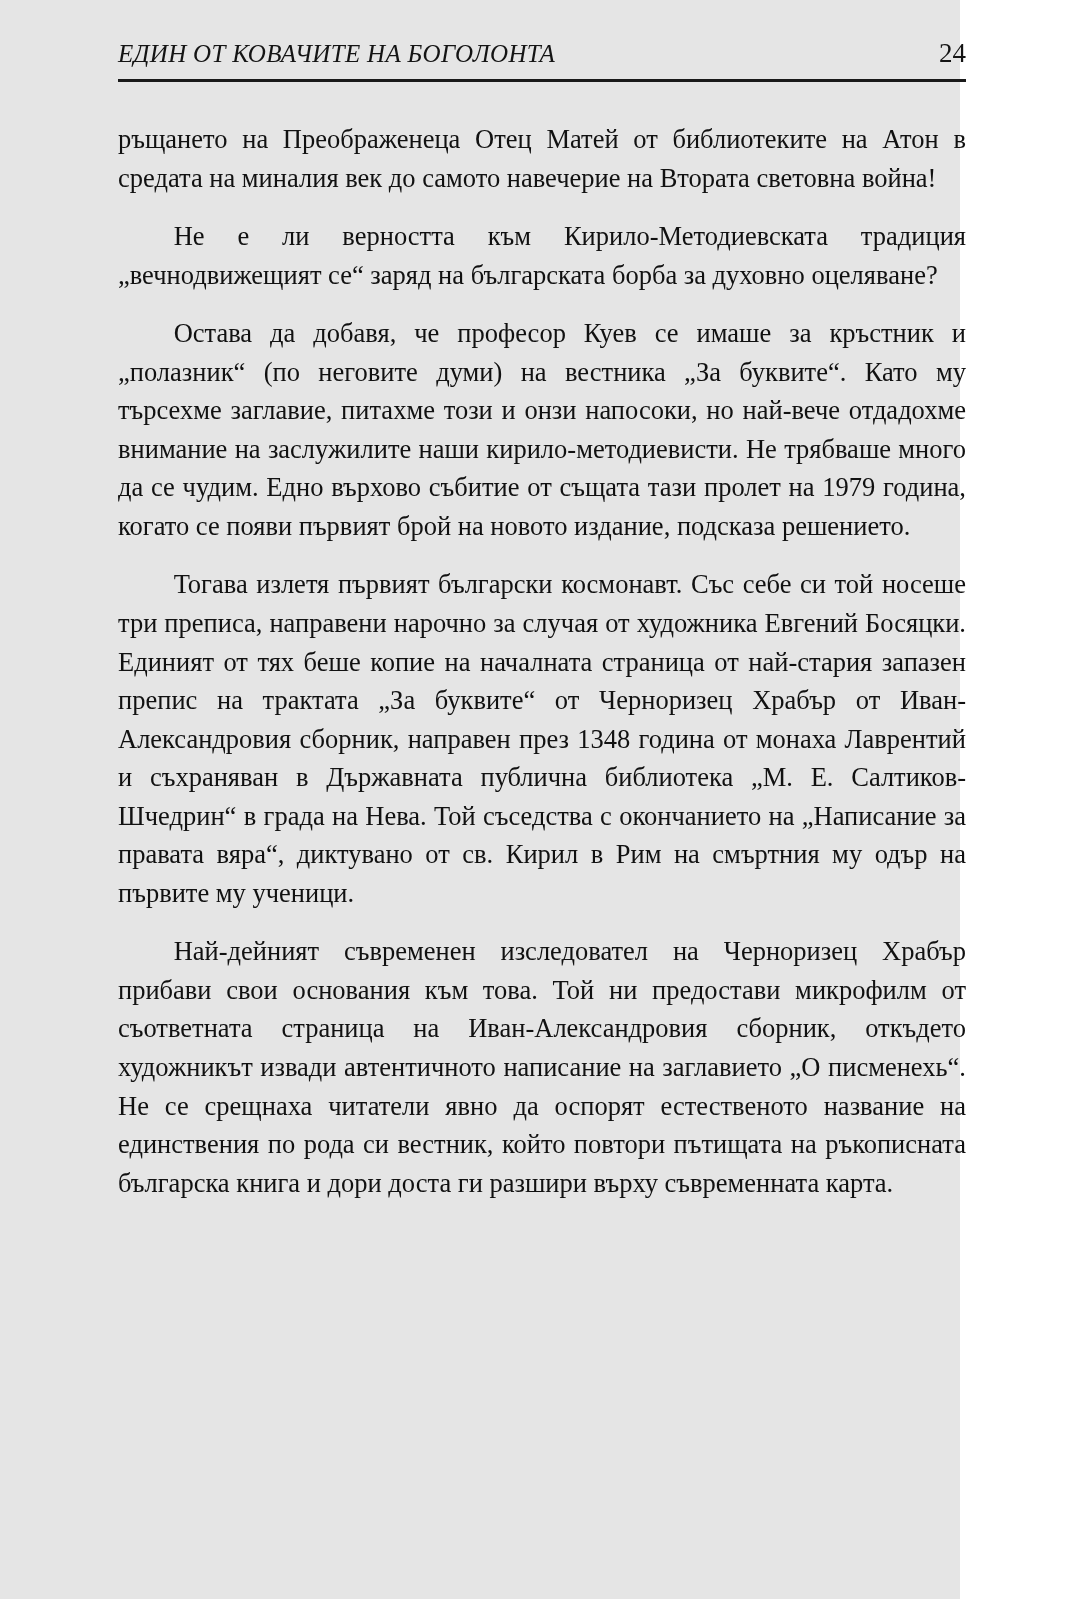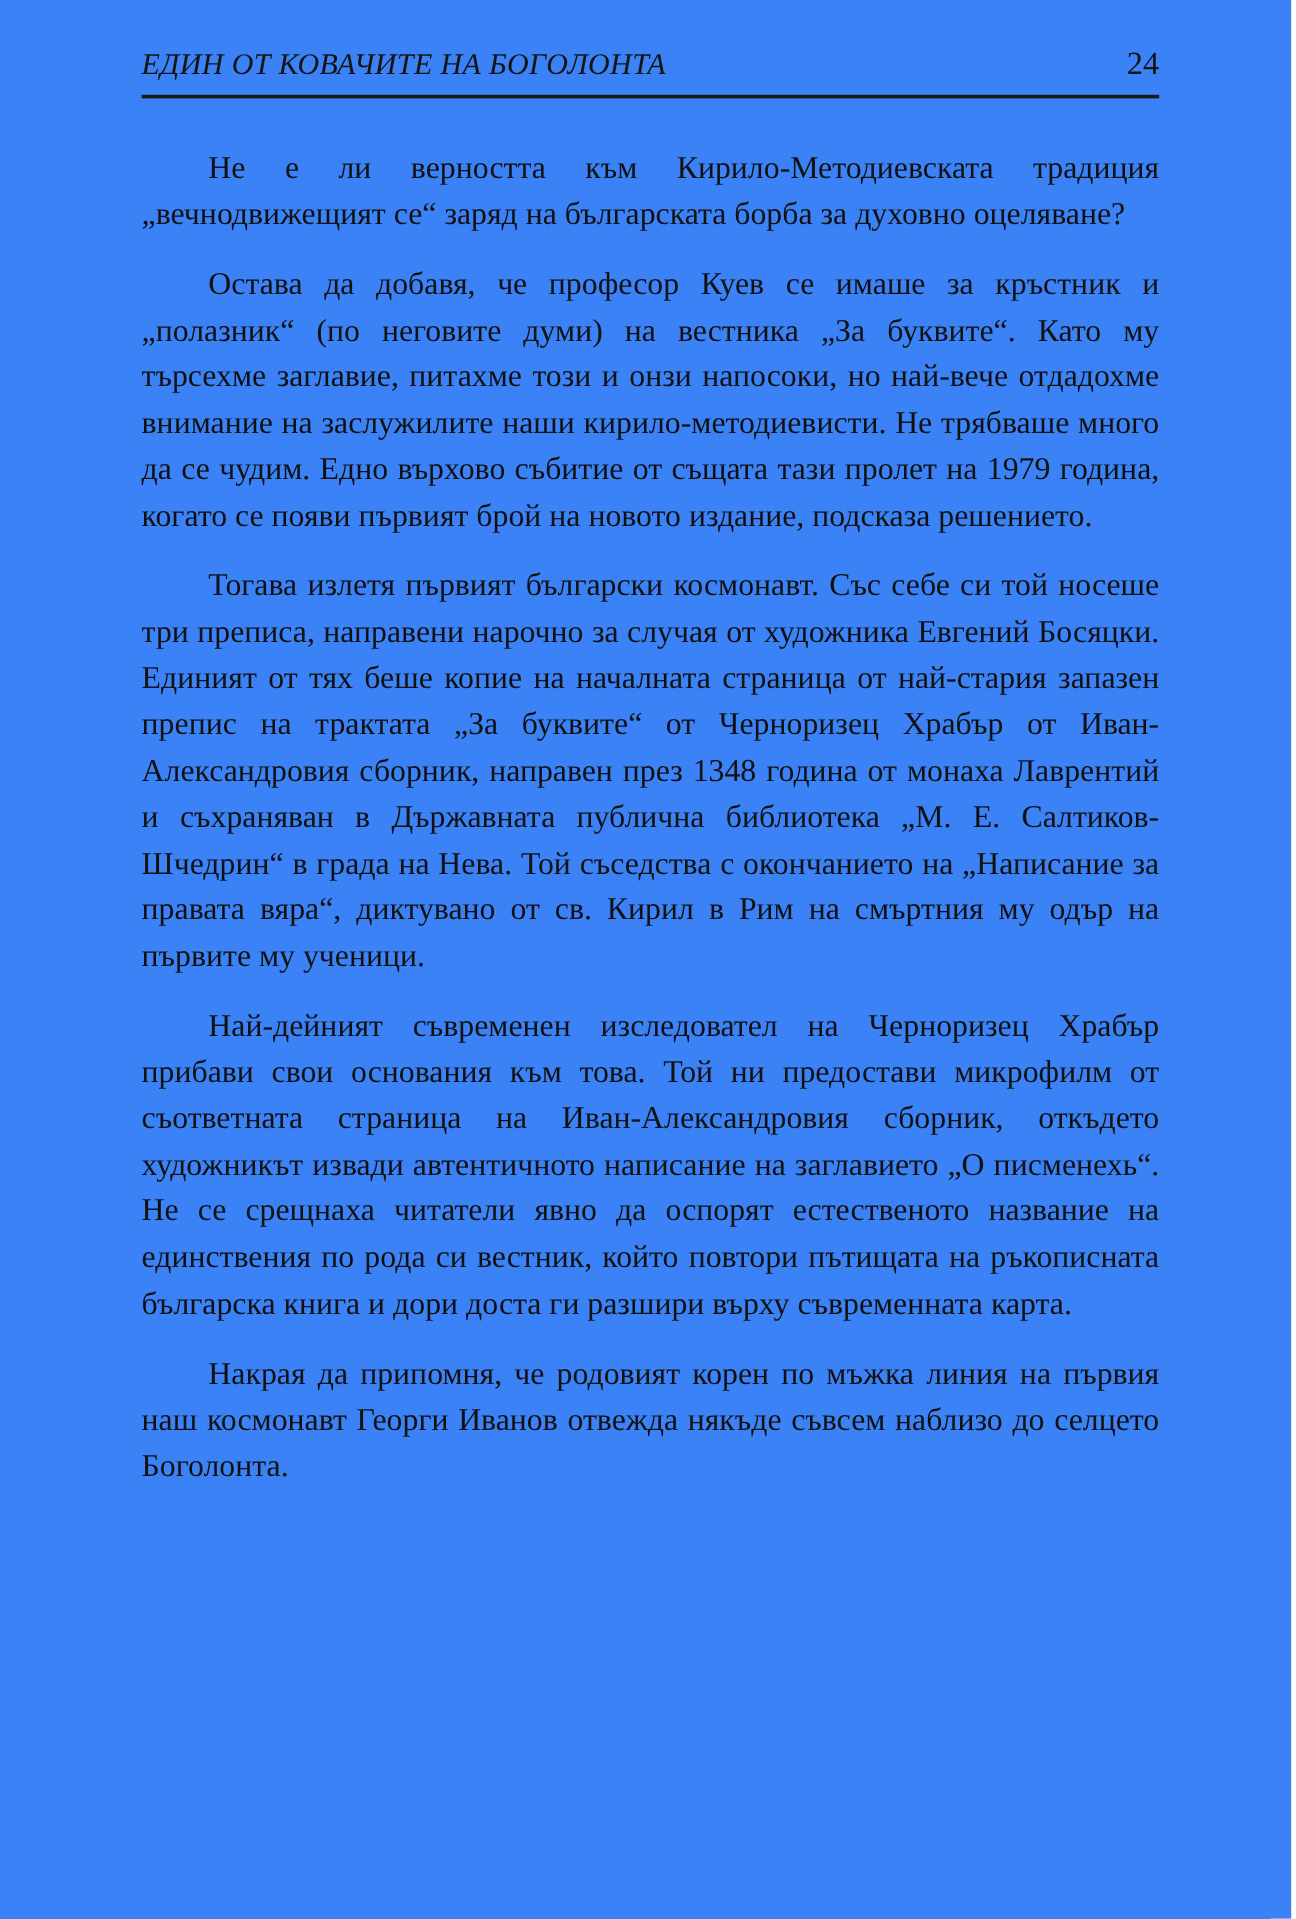--- a/index.html
+++ b/index.html
@@ -12,23 +12,23 @@
     height: 1599px;
     font-family: "Liberation Serif", "DejaVu Serif", serif;
     color: #111111;
     position: relative;
     overflow: hidden;
   }
   .page {
     position: absolute;
     top: 0;
     left: 0;
-    width: 1076px;
+    width: 960px;
     height: 1599px;
-    background: #3b82f6;
+    background: #e5e5e5;
   }
   .content {
     position: absolute;
     left: 118px;
     top: 38px;
     width: 848px;
   }
   .running-head {
     display: flex;
     align-items: baseline;
@@ -75,21 +75,21 @@
 <div class="page">
   <div class="content">
 
     <div class="running-head">
       <div class="running-head-title">ЕДИН ОТ КОВАЧИТЕ НА БОГОЛОНТА</div>
       <div class="running-head-page">24</div>
     </div>
     <div class="head-rule"></div>
 
     <div class="body-text">
+      <p class="first">ръщането на Преображенеца Отец Матей от библиотеките на Атон в средата на миналия век до самото навечерие на Втората световна война!</p>
       <p class="indent">Не е ли верността към Кирило-Методиевската традиция „вечнодвижещият се“ заряд на българската борба за духовно оцеляване?</p>
       <p class="indent">Остава да добавя, че професор Куев се имаше за кръстник и „полазник“ (по неговите думи) на вестника „За буквите“. Като му търсехме заглавие, питахме този и онзи напосоки, но най-вече отдадохме внимание на заслужилите наши кирило-методиевисти. Не трябваше много да се чудим. Едно върхово събитие от същата тази пролет на 1979 година, когато се появи първият брой на новото издание, подсказа решението.</p>
       <p class="indent">Тогава излетя първият български космонавт. Със себе си той носеше три преписа, направени нарочно за случая от художника Евгений Босяцки. Единият от тях беше копие на началната страница от най-стария запазен препис на трактата „За буквите“ от Черноризец Храбър от Иван-Александровия сборник, направен през 1348 година от монаха Лаврентий и съхраняван в Държавната публична библиотека „М. Е. Салтиков-Шчедрин“ в града на Нева. Той съседства с окончанието на „Написание за правата вяра“, диктувано от св. Кирил в Рим на смъртния му одър на първите му ученици.</p>
       <p class="indent">Най-дейният съвременен изследовател на Черноризец Храбър прибави свои основания към това. Той ни предостави микрофилм от съответната страница на Иван-Александровия сборник, откъдето художникът извади автентичното написание на заглавието „О писменехь“. Не се срещнаха читатели явно да оспорят естественото название на единствения по рода си вестник, който повтори пътищата на ръкописната българска книга и дори доста ги разшири върху съвременната карта.</p>
-      <p class="indent">Накрая да припомня, че родовият корен по мъжка линия на първия наш космонавт Георги Иванов отвежда някъде съвсем наблизо до селцето Боголонта.</p>
     </div>
 
   </div>
 </div>
 
 </body></html>

